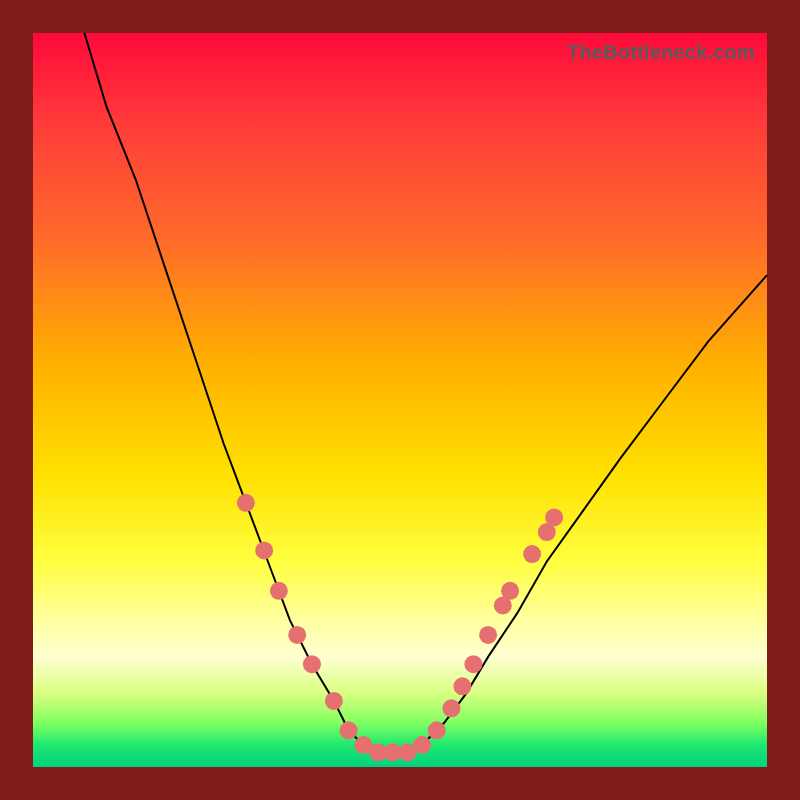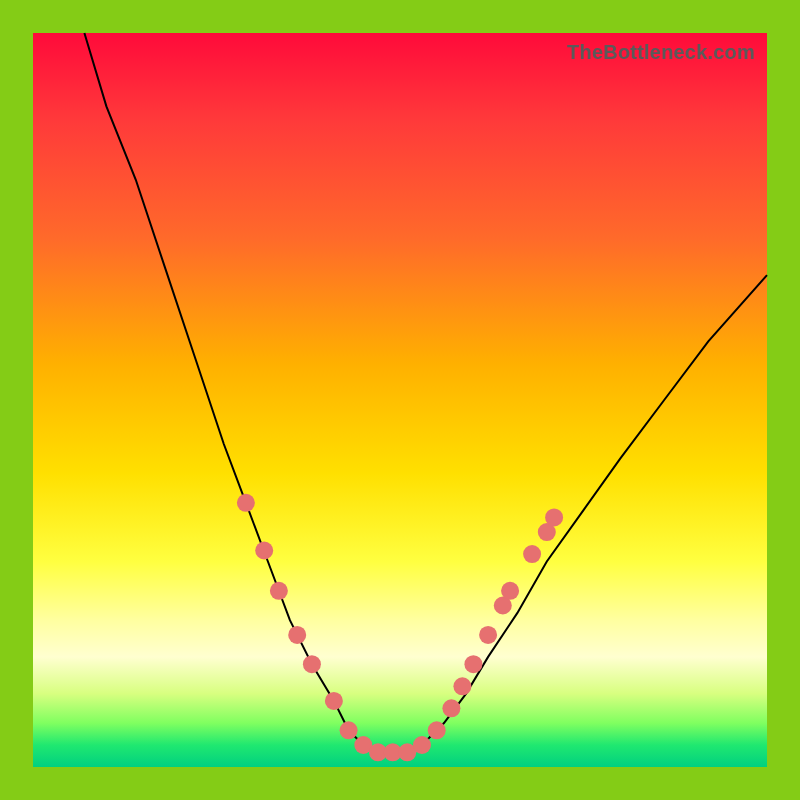--- a/index.html
+++ b/index.html
@@ -1,20 +1,20 @@
 <!DOCTYPE html>
 <html><head>
 <meta charset="utf-8">
 <style>
   * { margin: 0; padding: 0; box-sizing: border-box; }
   html, body { width: 800px; height: 800px; overflow: hidden; background: #000; }
   .frame {
     width: 800px;
     height: 800px;
-    background: #84cc16;
+    background: #7f1d1d;
     position: relative;
   }
   .plot {
     position: absolute;
     left: 33px;
     top: 33px;
     width: 734px;
     height: 734px;
     background: linear-gradient(to bottom,
       #ff0a3a 0%,

